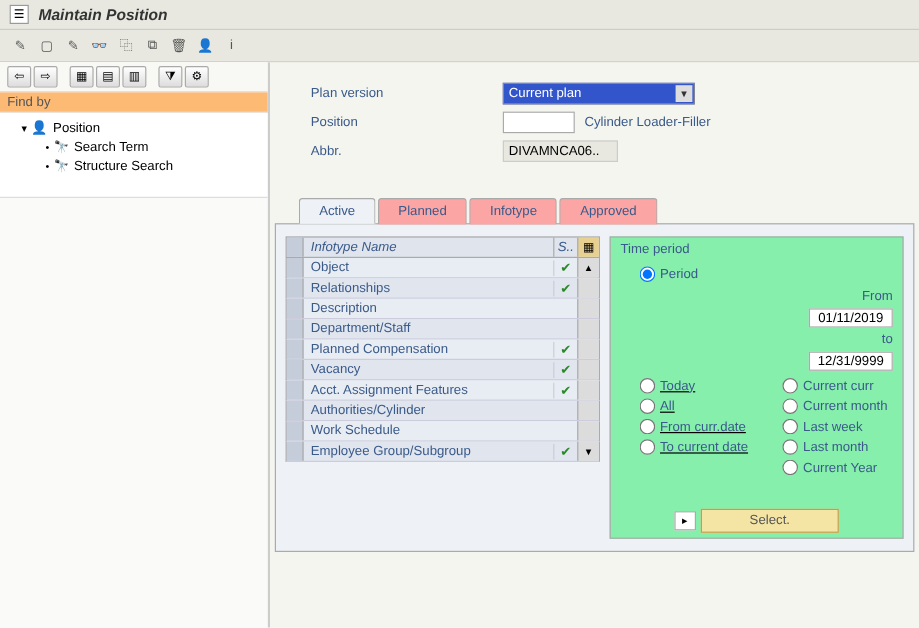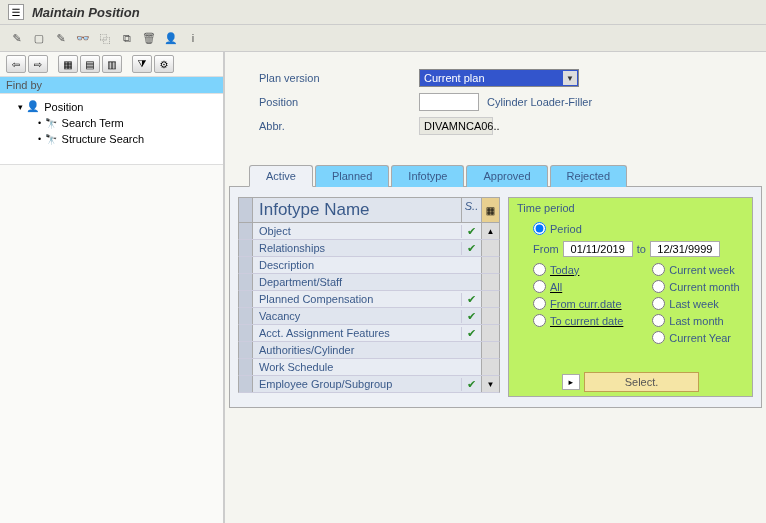--- a/index.html
+++ b/index.html
@@ -6,61 +6,61 @@
 body { font-family: Arial, sans-serif; font-size: 11px; background: #f5f5f0; width: 766px; height: 523px; overflow: hidden; }
 .title-bar { background: #e8e8e0; padding: 4px 8px; border-bottom: 1px solid #ccc; display: flex; align-items: center; }
 .title-icon { width: 16px; height: 16px; border: 1px solid #999; background: #fff; margin-right: 8px; display: flex; align-items: center; justify-content: center; font-size: 10px; }
 .title-text { font-weight: bold; font-style: italic; font-size: 13px; color: #333; }
 .toolbar { padding: 4px 8px; border-bottom: 1px solid #ccc; display: flex; gap: 4px; background: #e8e8e0; }
 .tb-btn { width: 18px; height: 18px; display: flex; align-items: center; justify-content: center; cursor: pointer; border: 1px solid transparent; color: #555; }
 .main-area { display: flex; height: calc(100% - 50px); }
 .left-panel { width: 225px; background: #fff; border-right: 2px solid #ccc; display: flex; flex-direction: column; }
 .nav-toolbar { padding: 3px 6px; display: flex; gap: 2px; border-bottom: 1px solid #ddd; background: #f8f8f4; }
 .nav-btn { width: 20px; height: 18px; border: 1px solid #aaa; background: linear-gradient(#fff,#ddd); display: flex; align-items: center; justify-content: center; font-size: 10px; cursor: pointer; border-radius: 2px; }
-.find-by { padding: 2px 6px; background: #7dd3fc; color: #555; font-size: 11px; border-bottom: 1px solid #e0e0e0;}
+.find-by { padding: 2px 6px; background: #fdba74; color: #555; font-size: 11px; border-bottom: 1px solid #e0e0e0;}
 .tree { padding: 4px 6px; background: #fff; height: 70px; }
 .tree-item { padding: 2px 0 2px 12px; display: flex; align-items: center; cursor: pointer; }
 .tree-item.child { padding-left: 32px; }
 .tree-bullet { margin-right: 4px; font-size: 9px; }
 .tree-person-icon { color: #c8a000; margin-right: 4px; font-size: 11px; }
 .tree-binoc { color: #c8a000; margin-right: 4px; font-size: 10px; }
 .tree-divider { border-top: 1px solid #ddd; flex: 1; background: #fafaf8; }
 .right-panel { flex: 1; background: #f5f5f0; padding: 0; position: relative; }
 .form-area { padding: 16px 12px 4px 12px; margin-left: 22px; }
 .form-row { display: flex; align-items: center; margin-bottom: 4px; height: 20px; }
 .form-label { width: 160px; color: #3a5a8a; font-size: 11px; }
 .sel-input { width: 160px; height: 18px; background: #3355cc; color: #fff; border: 1px solid #888; padding: 1px 4px; font-size: 11px; display: flex; align-items: center; justify-content: space-between; }
 .sel-arrow { color: #333; background: #ddd; width: 14px; height:14px; display:flex; align-items:center; justify-content:center; margin-right:-3px; font-size:8px; }
 .text-input { height: 18px; border: 1px solid #aaa; background: #fff; padding: 1px 4px; font-size: 11px; }
 .readonly-val { background: #e8e8e0; border: 1px solid #ccc; height: 18px; padding: 1px 4px; display: flex; align-items: center; font-size: 11px; }
 .desc-text { color: #3a5a8a; margin-left: 8px; font-size: 11px; }
 .tabs-area { margin: 20px 4px 12px 4px; }
 .tab-strip { display: flex; gap: 2px; padding-left: 20px; }
-.tab { padding: 4px 16px; background: #7dd3fc; border: 1px solid #aaa; border-bottom: none; border-radius: 3px 3px 0 0; color: #3a5a8a; cursor: pointer; font-size: 11px; position: relative; top: 1px; }
+.tab { padding: 4px 16px; background: #fca5a5; border: 1px solid #aaa; border-bottom: none; border-radius: 3px 3px 0 0; color: #3a5a8a; cursor: pointer; font-size: 11px; position: relative; top: 1px; }
 .tab.active { background: #eef1f6; border-bottom: 1px solid #eef1f6; z-index: 2; }
 .tab-content { border: 1px solid #aaa; background: #eef1f6; padding: 10px 8px; display: flex; gap: 8px; }
 .infotype-panel { flex: 1; }
 .infotype-header { display: flex; background: #dfe4ed; border: 1px solid #aaa; }
 .col-sel { width: 14px; border-right: 1px solid #aaa; background: #c5ccda; }
-.col-name { flex: 1; padding: 2px 6px; color: #3a5a8a; font-size: 17px; }
+.col-name { flex: 1; padding: 2px 6px; color: #3a5a8a; font-style: italic; font-size: 11px; }
 .col-s { width: 20px; padding: 2px 2px; color: #3a5a8a; font-style: italic; font-size: 11px; border-left: 1px solid #aaa; text-align:center; }
 .col-icon { width: 18px; background: #e8d090; display:flex; align-items:center; justify-content:center; border-left: 1px solid #aaa; font-size:10px; }
 .infotype-row { display: flex; border-left: 1px solid #aaa; border-right: 1px solid #aaa; border-bottom: 1px solid #ccd; background: #e8ecf3; height: 17px; align-items: center; }
 .infotype-row.alt { background: #e0e5ee; }
 .row-sel { width: 14px; background: #c5ccda; height: 100%; border-right: 1px solid #aaa; }
 .row-name { flex: 1; padding: 0 6px; color: #3a5a8a; font-size: 11px; }
 .row-check { width: 20px; text-align: center; color: #2a8a2a; font-size: 11px; border-left: 1px solid #ccd; }
 .row-scroll { width: 18px; background: #dcdcdc; border-left: 1px solid #aaa; height:100%; display:flex; align-items:center; justify-content:center; font-size:8px;}
-.time-panel { width: 245px; border: 1px solid #aaa; background: #bef264; padding: 4px 8px; }
+.time-panel { width: 245px; border: 1px solid #aaa; background: #86efac; padding: 4px 8px; }
 .time-title { color: #3a5a8a; font-size: 11px; margin-bottom: 8px; }
 .radio-item { display: flex; align-items: center; margin-bottom: 4px; color: #3a5a8a; font-size: 11px; }
 .radio-item input { margin-right: 4px; }
 .radio-col-left { width: 130px; text-decoration: underline; }
 .radio-col-right { width: 100px; }
-.date-row { display: flex; align-items: center; margin-bottom: 6px; gap: 4px; font-size:11px; color:#3a5a8a; padding-left: 16px;}
+.date-row { display: flex; align-items: flex-end; margin-bottom: 6px; gap: 4px; font-size:11px; color:#3a5a8a; padding-left: 16px; flex-direction: column;}
 .date-input { width: 70px; height: 16px; border: 1px solid #aaa; text-align: center; font-size: 11px; }
 .select-btn { margin-top: 24px; display: flex; align-items: center; justify-content: center; }
 .select-button { background: #f5e5a5; border: 1px solid #c0a050; padding: 3px 40px; color: #555; cursor: pointer; font-size: 11px; display:flex; align-items:center; gap: 6px; }
 .select-icon { width: 18px; height: 16px; border: 1px solid #aaa; background: #fff; display:flex; align-items:center; justify-content:center; font-size:9px; margin-right: 4px;}
 </style>
 </head>
 <body>
 
 <div class="title-bar">
   <div class="title-icon">☰</div>
@@ -122,31 +122,30 @@
           <span class="sel-arrow">▼</span>
         </div>
       </div>
       <div class="form-row">
         <span class="form-label">Position</span>
         <input class="text-input" style="width: 60px;" value="">
         <span class="desc-text">Cylinder Loader-Filler</span>
       </div>
       <div class="form-row">
         <span class="form-label">Abbr.</span>
-        <div class="readonly-val" style="width:74px">DIVAMNCA06..</div>
+        <div class="readonly-val" style="width:96px">DIVAMNCA06..</div>
       </div>
     </div>
 
     <div class="tabs-area">
       <div class="tab-strip" id="tab-strip">
           <div class="tab active">Active</div>
           <div class="tab">Planned</div>
           <div class="tab">Infotype</div>
           <div class="tab">Approved</div>
-          <div class="tab">Rejected</div>
         </div>
       <div class="tab-content">
         <div class="infotype-panel">
           <div class="infotype-header">
             <div class="col-sel"></div>
             <div class="col-name">Infotype Name</div>
             <div class="col-s">S..</div>
             <div class="col-icon">▦</div>
           </div>
           <div id="infotype-rows">
@@ -240,21 +239,21 @@
                   <span>From curr.date</span>
                 </div>
                 <div class="radio-item">
                   <input type="radio" style="">
                   <span>To current date</span>
                 </div>
               </div>
             <div class="radio-col-right" id="radio-right">
                 <div class="radio-item">
                   <input type="radio" style="">
-                  <span>Current week</span>
+                  <span>Current curr</span>
                 </div>
                 <div class="radio-item">
                   <input type="radio" style="">
                   <span>Current month</span>
                 </div>
                 <div class="radio-item">
                   <input type="radio" style="">
                   <span>Last week</span>
                 </div>
                 <div class="radio-item">

